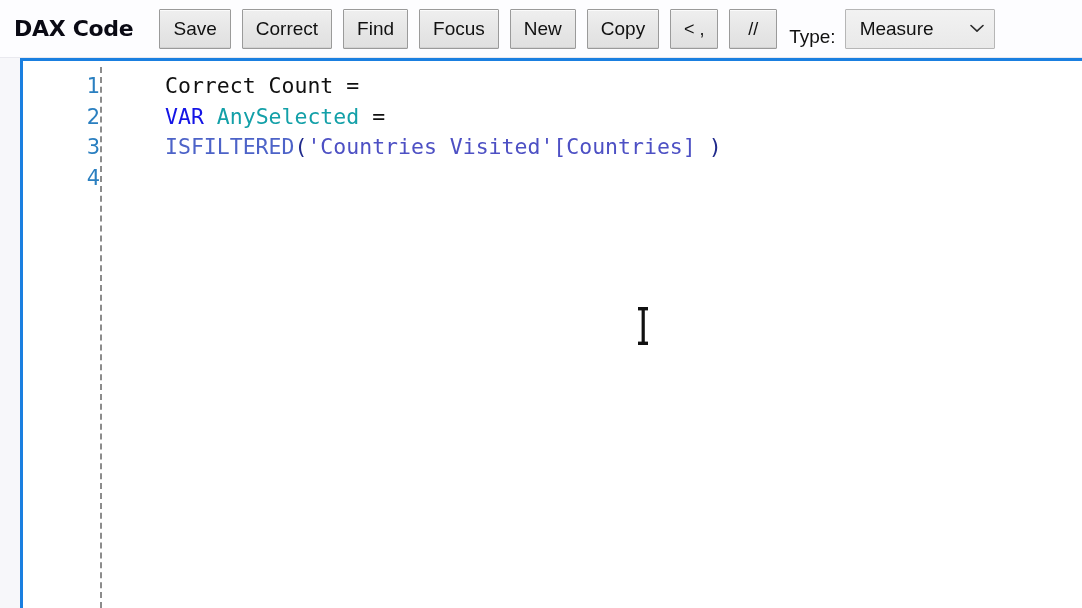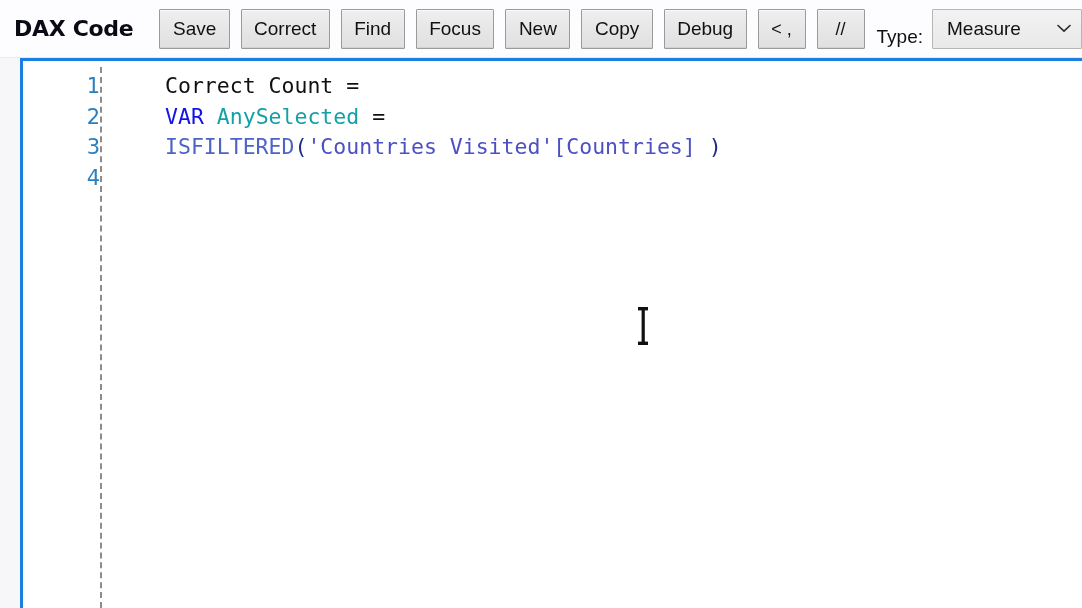--- a/index.html
+++ b/index.html
@@ -184,21 +184,20 @@
 
   <div class="toolbar">
     <div class="panel-title">DAX Code</div>
 
     <button class="tb-btn">Save</button>
     <button class="tb-btn">Correct</button>
     <button class="tb-btn">Find</button>
     <button class="tb-btn">Focus</button>
     <button class="tb-btn">New</button>
     <button class="tb-btn">Copy</button>
-    <button class="tb-btn">Debug</button>
     <button class="tb-btn narrow">&lt; ,</button>
     <button class="tb-btn narrow">//</button>
 
     <span class="type-label">Type:</span>
 
     <div class="type-select">
       <span class="sel-val">Measure</span>
       <svg class="chev" viewBox="0 0 14 9">
         <path d="M1 1.5 L7 7.2 L13 1.5" fill="none" stroke="#2b2b2b" stroke-width="1.6" stroke-linecap="round" stroke-linejoin="round"></path>
       </svg>

